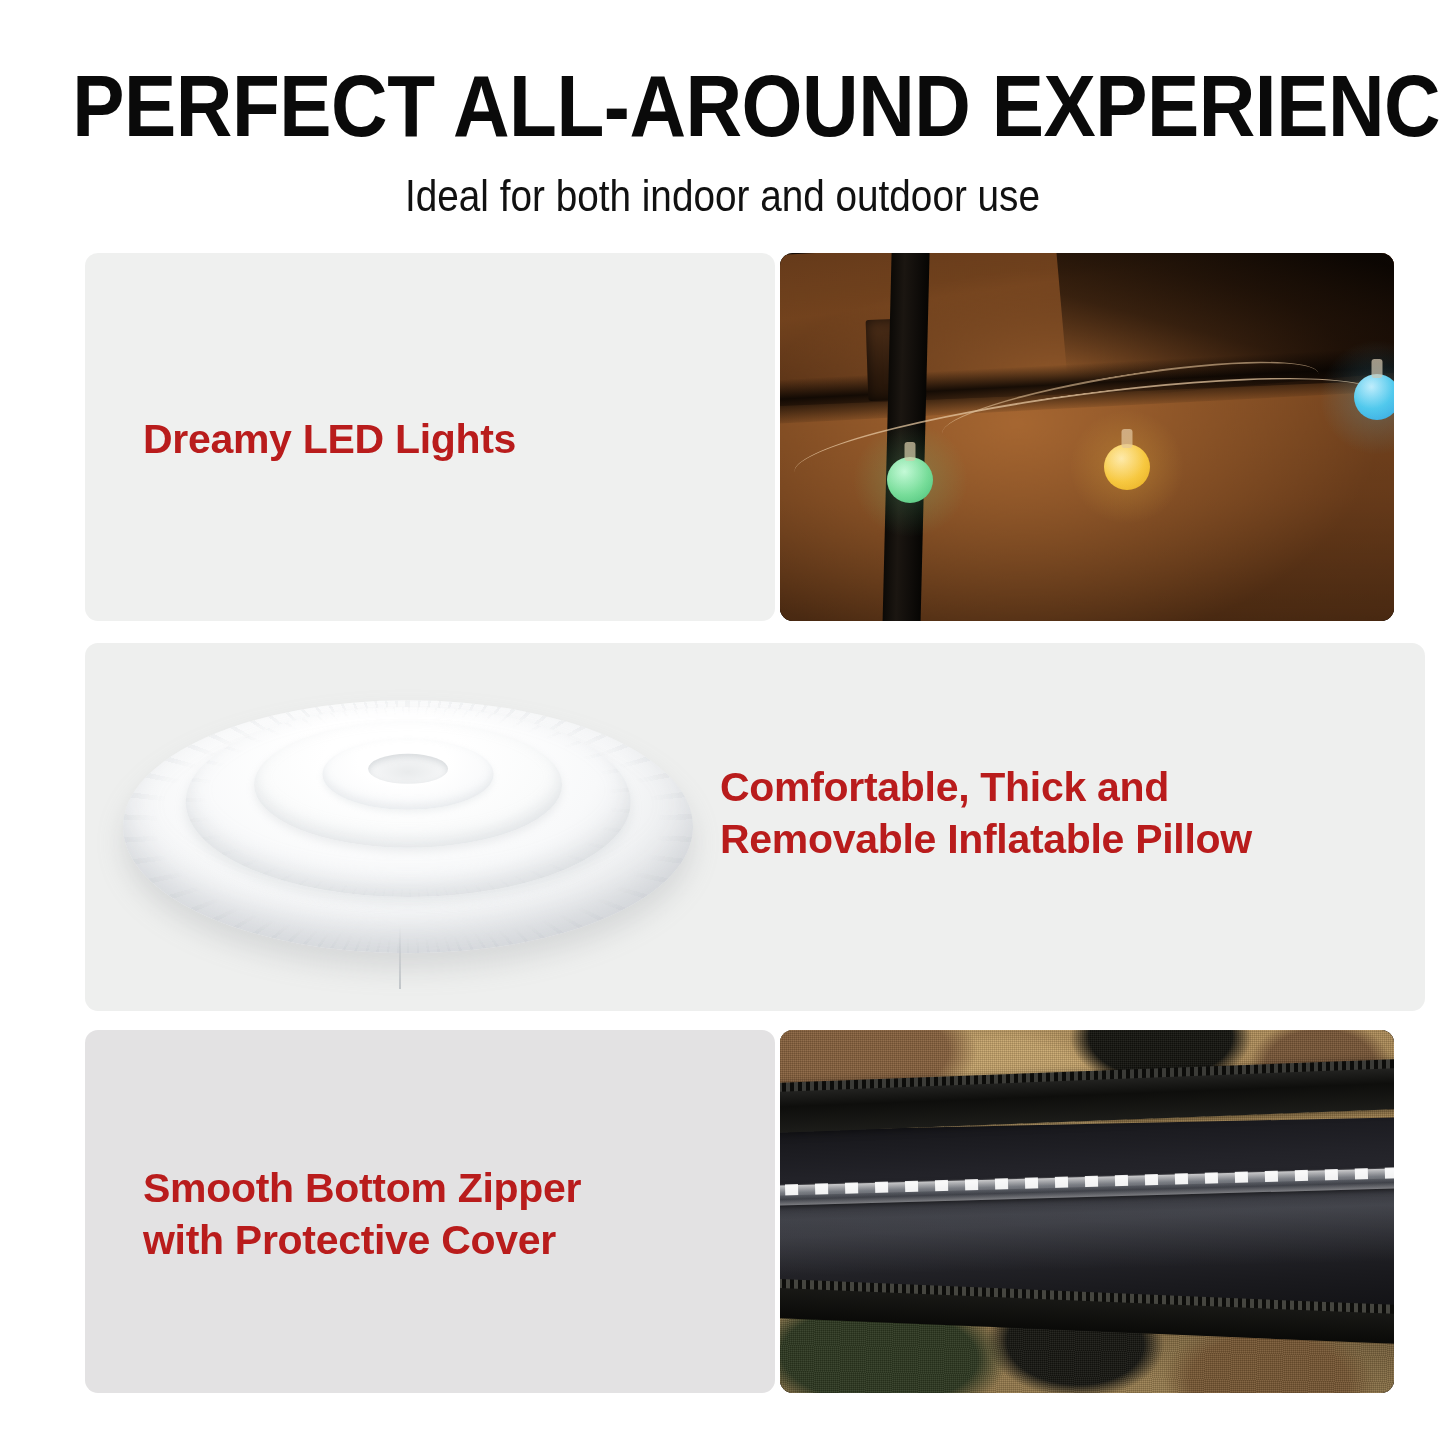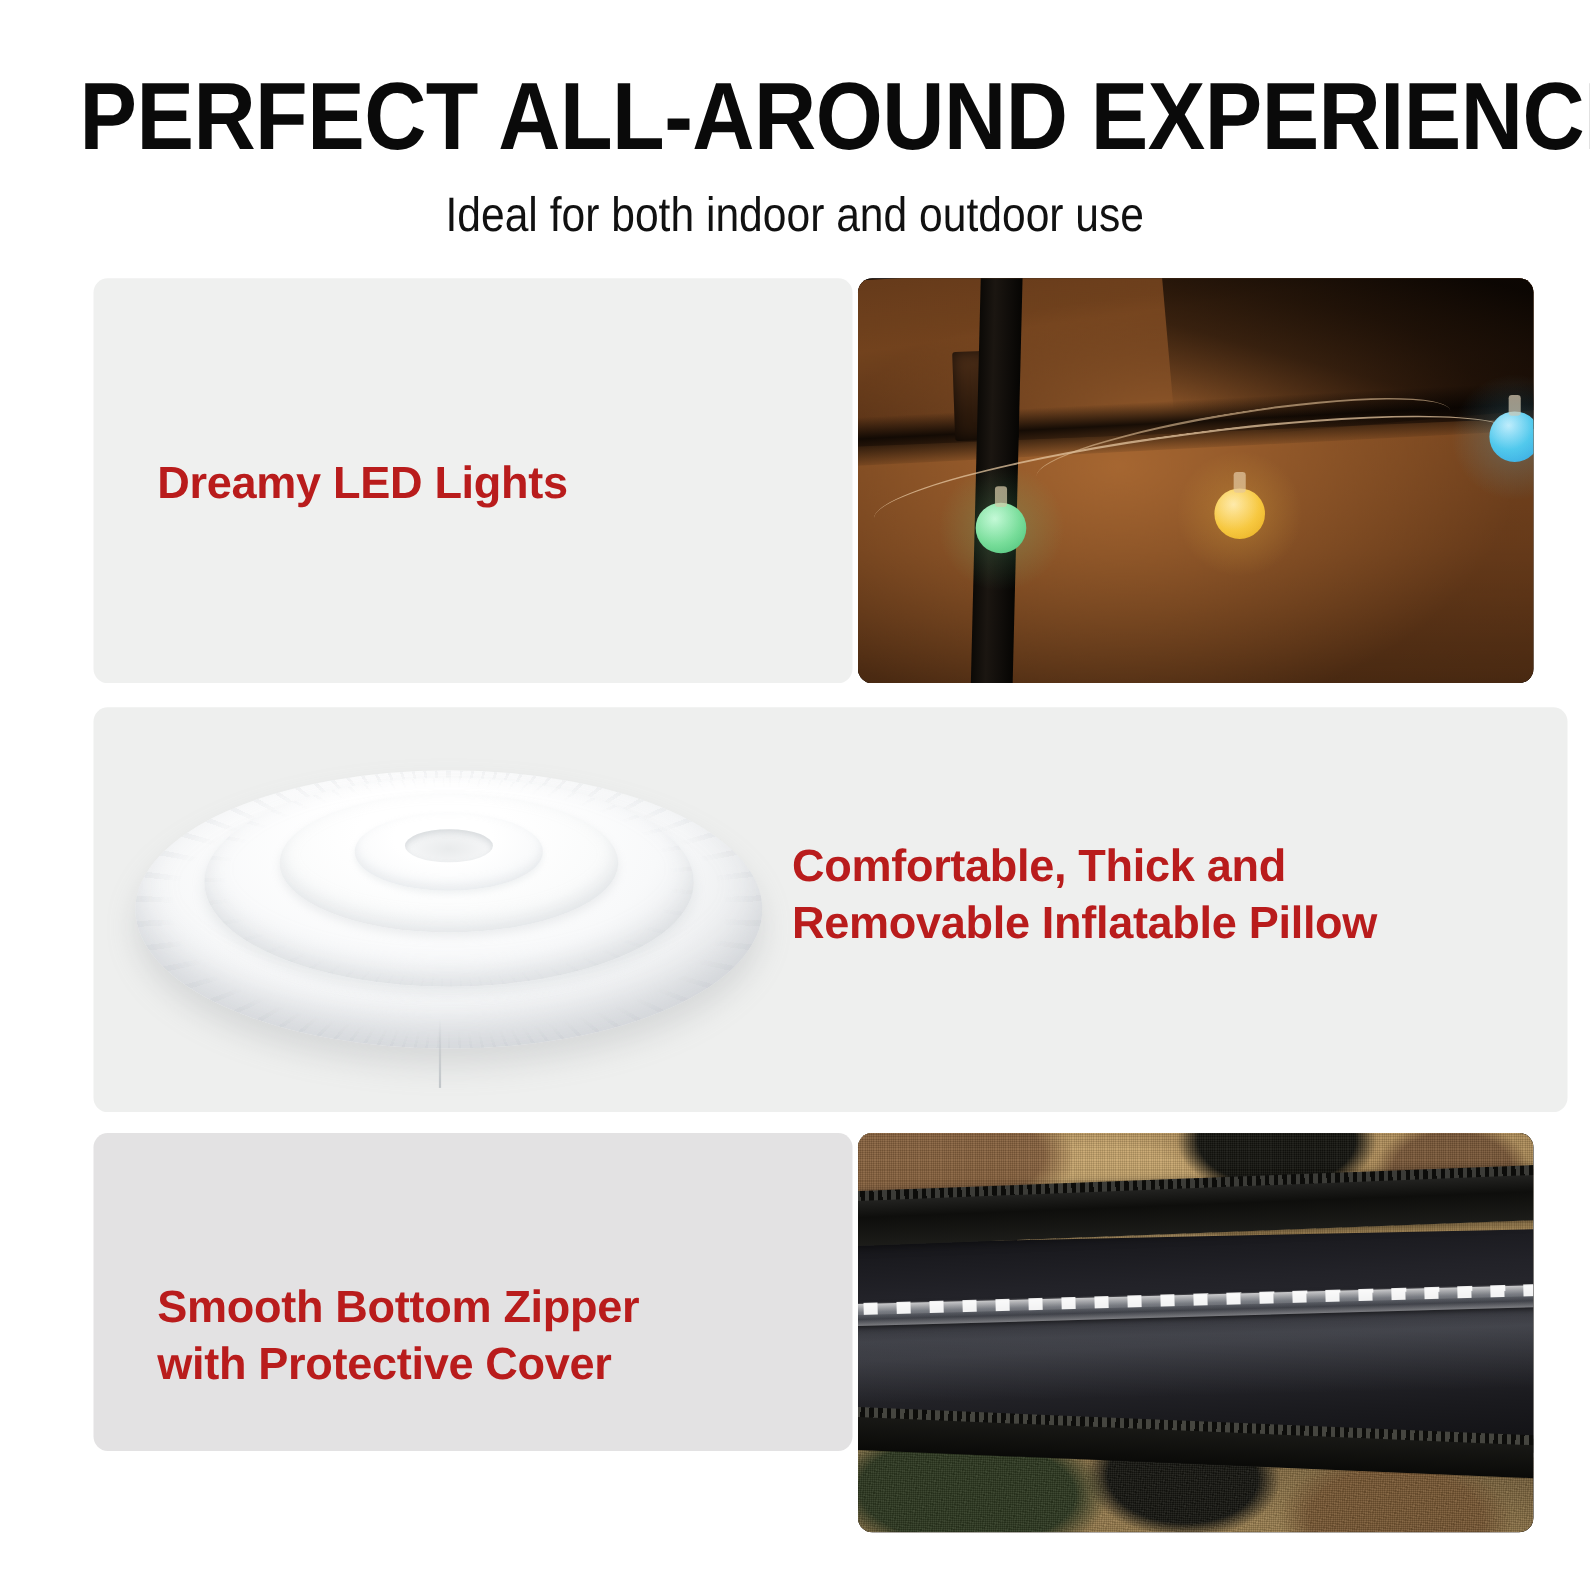--- a/index.html
+++ b/index.html
@@ -313,21 +313,21 @@
         <div class="seam"></div>
       </div>
 
       <div class="feat-text" style="left:635px;top:118px;width:640px;">Comfortable, Thick and
 Removable Inflatable Pillow</div>
     </div>
   </div>
 
   <div class="row" style="left:0;top:0;width:1445px;height:1445px;">
 
-    <div class="panel" style="left:85px;top:1030px;width:690px;height:289px;background:#e3e2e3;">
+    <div class="panel" style="left:85px;top:1030px;width:690px;height:363px;background:#e3e2e3;">
       <div class="feat-text" style="left:58px;top:132px;width:600px;">Smooth Bottom Zipper
 with Protective Cover</div>
     </div>
 
     <div class="photo" style="left:780px;top:1030px;width:614px;height:363px;">
       <div class="zip-scene">
         <div class="camo-top">
           <div class="camo-tex"></div>
         </div>
         <div class="zip-mid-dark"></div>

